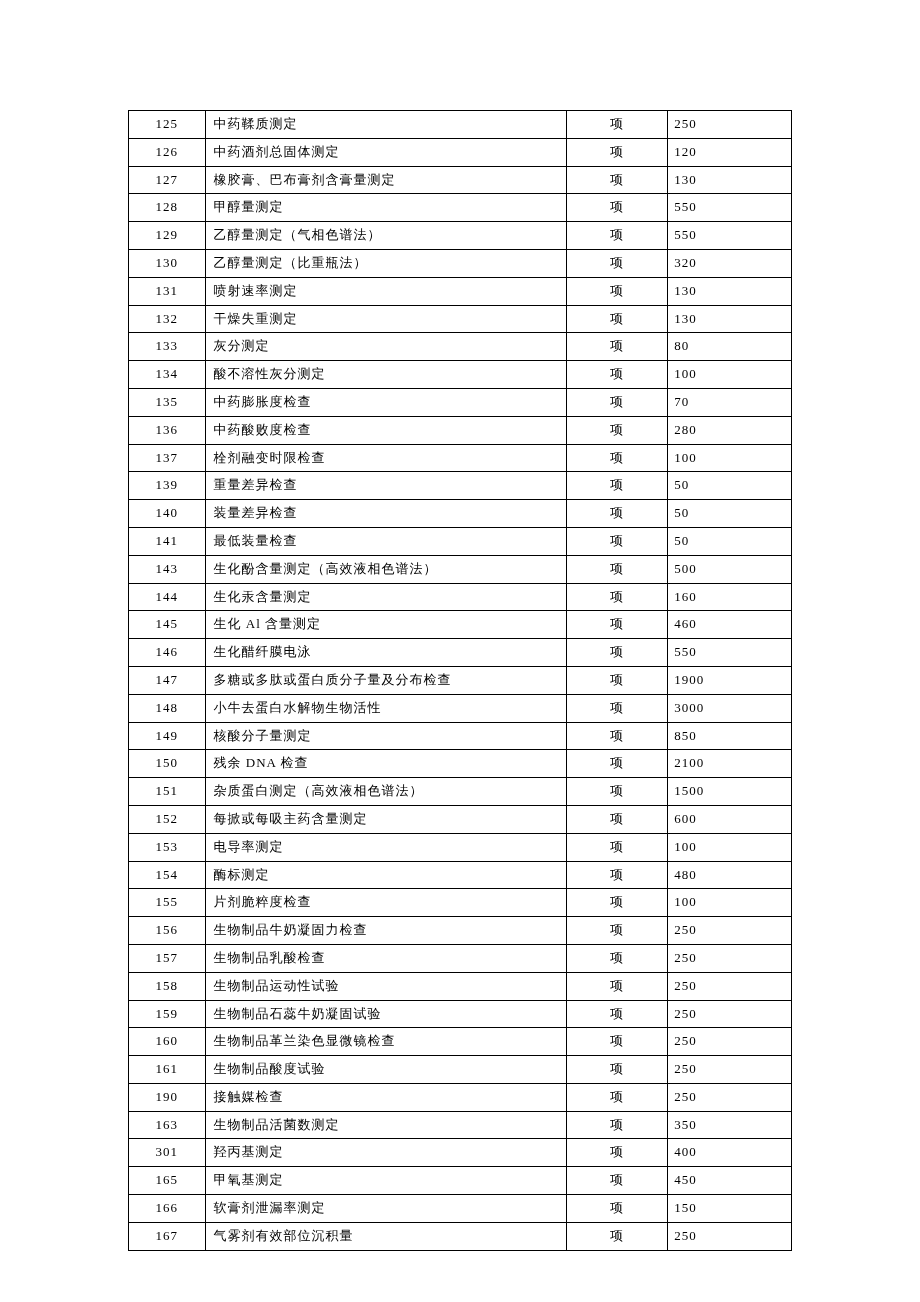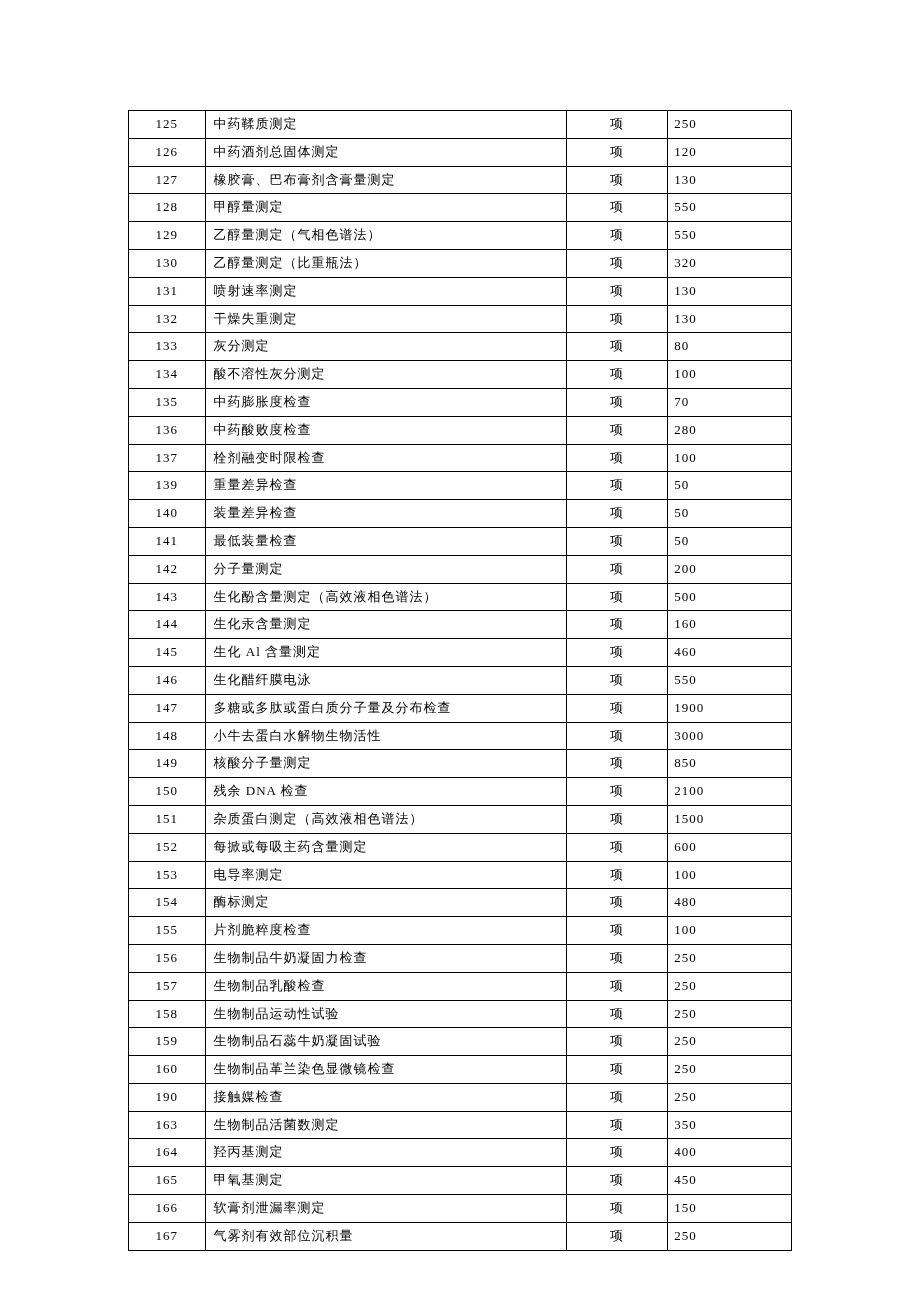--- a/index.html
+++ b/index.html
@@ -141,26 +141,20 @@
         <td class="col-3">项</td>
         <td class="col-4">50</td>
       </tr>
       <tr>
         <td class="col-1">141</td>
         <td class="col-2">最低装量检查</td>
         <td class="col-3">项</td>
         <td class="col-4">50</td>
       </tr>
       <tr>
-        <td class="col-1">142</td>
-        <td class="col-2">分子量测定</td>
-        <td class="col-3">项</td>
-        <td class="col-4">200</td>
-      </tr>
-      <tr>
         <td class="col-1">143</td>
         <td class="col-2">生化酚含量测定（高效液相色谱法）</td>
         <td class="col-3">项</td>
         <td class="col-4">500</td>
       </tr>
       <tr>
         <td class="col-1">144</td>
         <td class="col-2">生化汞含量测定</td>
         <td class="col-3">项</td>
         <td class="col-4">160</td>
@@ -255,33 +249,39 @@
         <td class="col-3">项</td>
         <td class="col-4">250</td>
       </tr>
       <tr>
         <td class="col-1">160</td>
         <td class="col-2">生物制品革兰染色显微镜检查</td>
         <td class="col-3">项</td>
         <td class="col-4">250</td>
       </tr>
       <tr>
+        <td class="col-1">161</td>
+        <td class="col-2">生物制品酸度试验</td>
+        <td class="col-3">项</td>
+        <td class="col-4">250</td>
+      </tr>
+      <tr>
         <td class="col-1">190</td>
         <td class="col-2">接触媒检查</td>
         <td class="col-3">项</td>
         <td class="col-4">250</td>
       </tr>
       <tr>
         <td class="col-1">163</td>
         <td class="col-2">生物制品活菌数测定</td>
         <td class="col-3">项</td>
         <td class="col-4">350</td>
       </tr>
       <tr>
-        <td class="col-1">164</td>
+        <td class="col-1">301</td>
         <td class="col-2">羟丙基测定</td>
         <td class="col-3">项</td>
         <td class="col-4">400</td>
       </tr>
       <tr>
         <td class="col-1">165</td>
         <td class="col-2">甲氧基测定</td>
         <td class="col-3">项</td>
         <td class="col-4">450</td>
       </tr>

